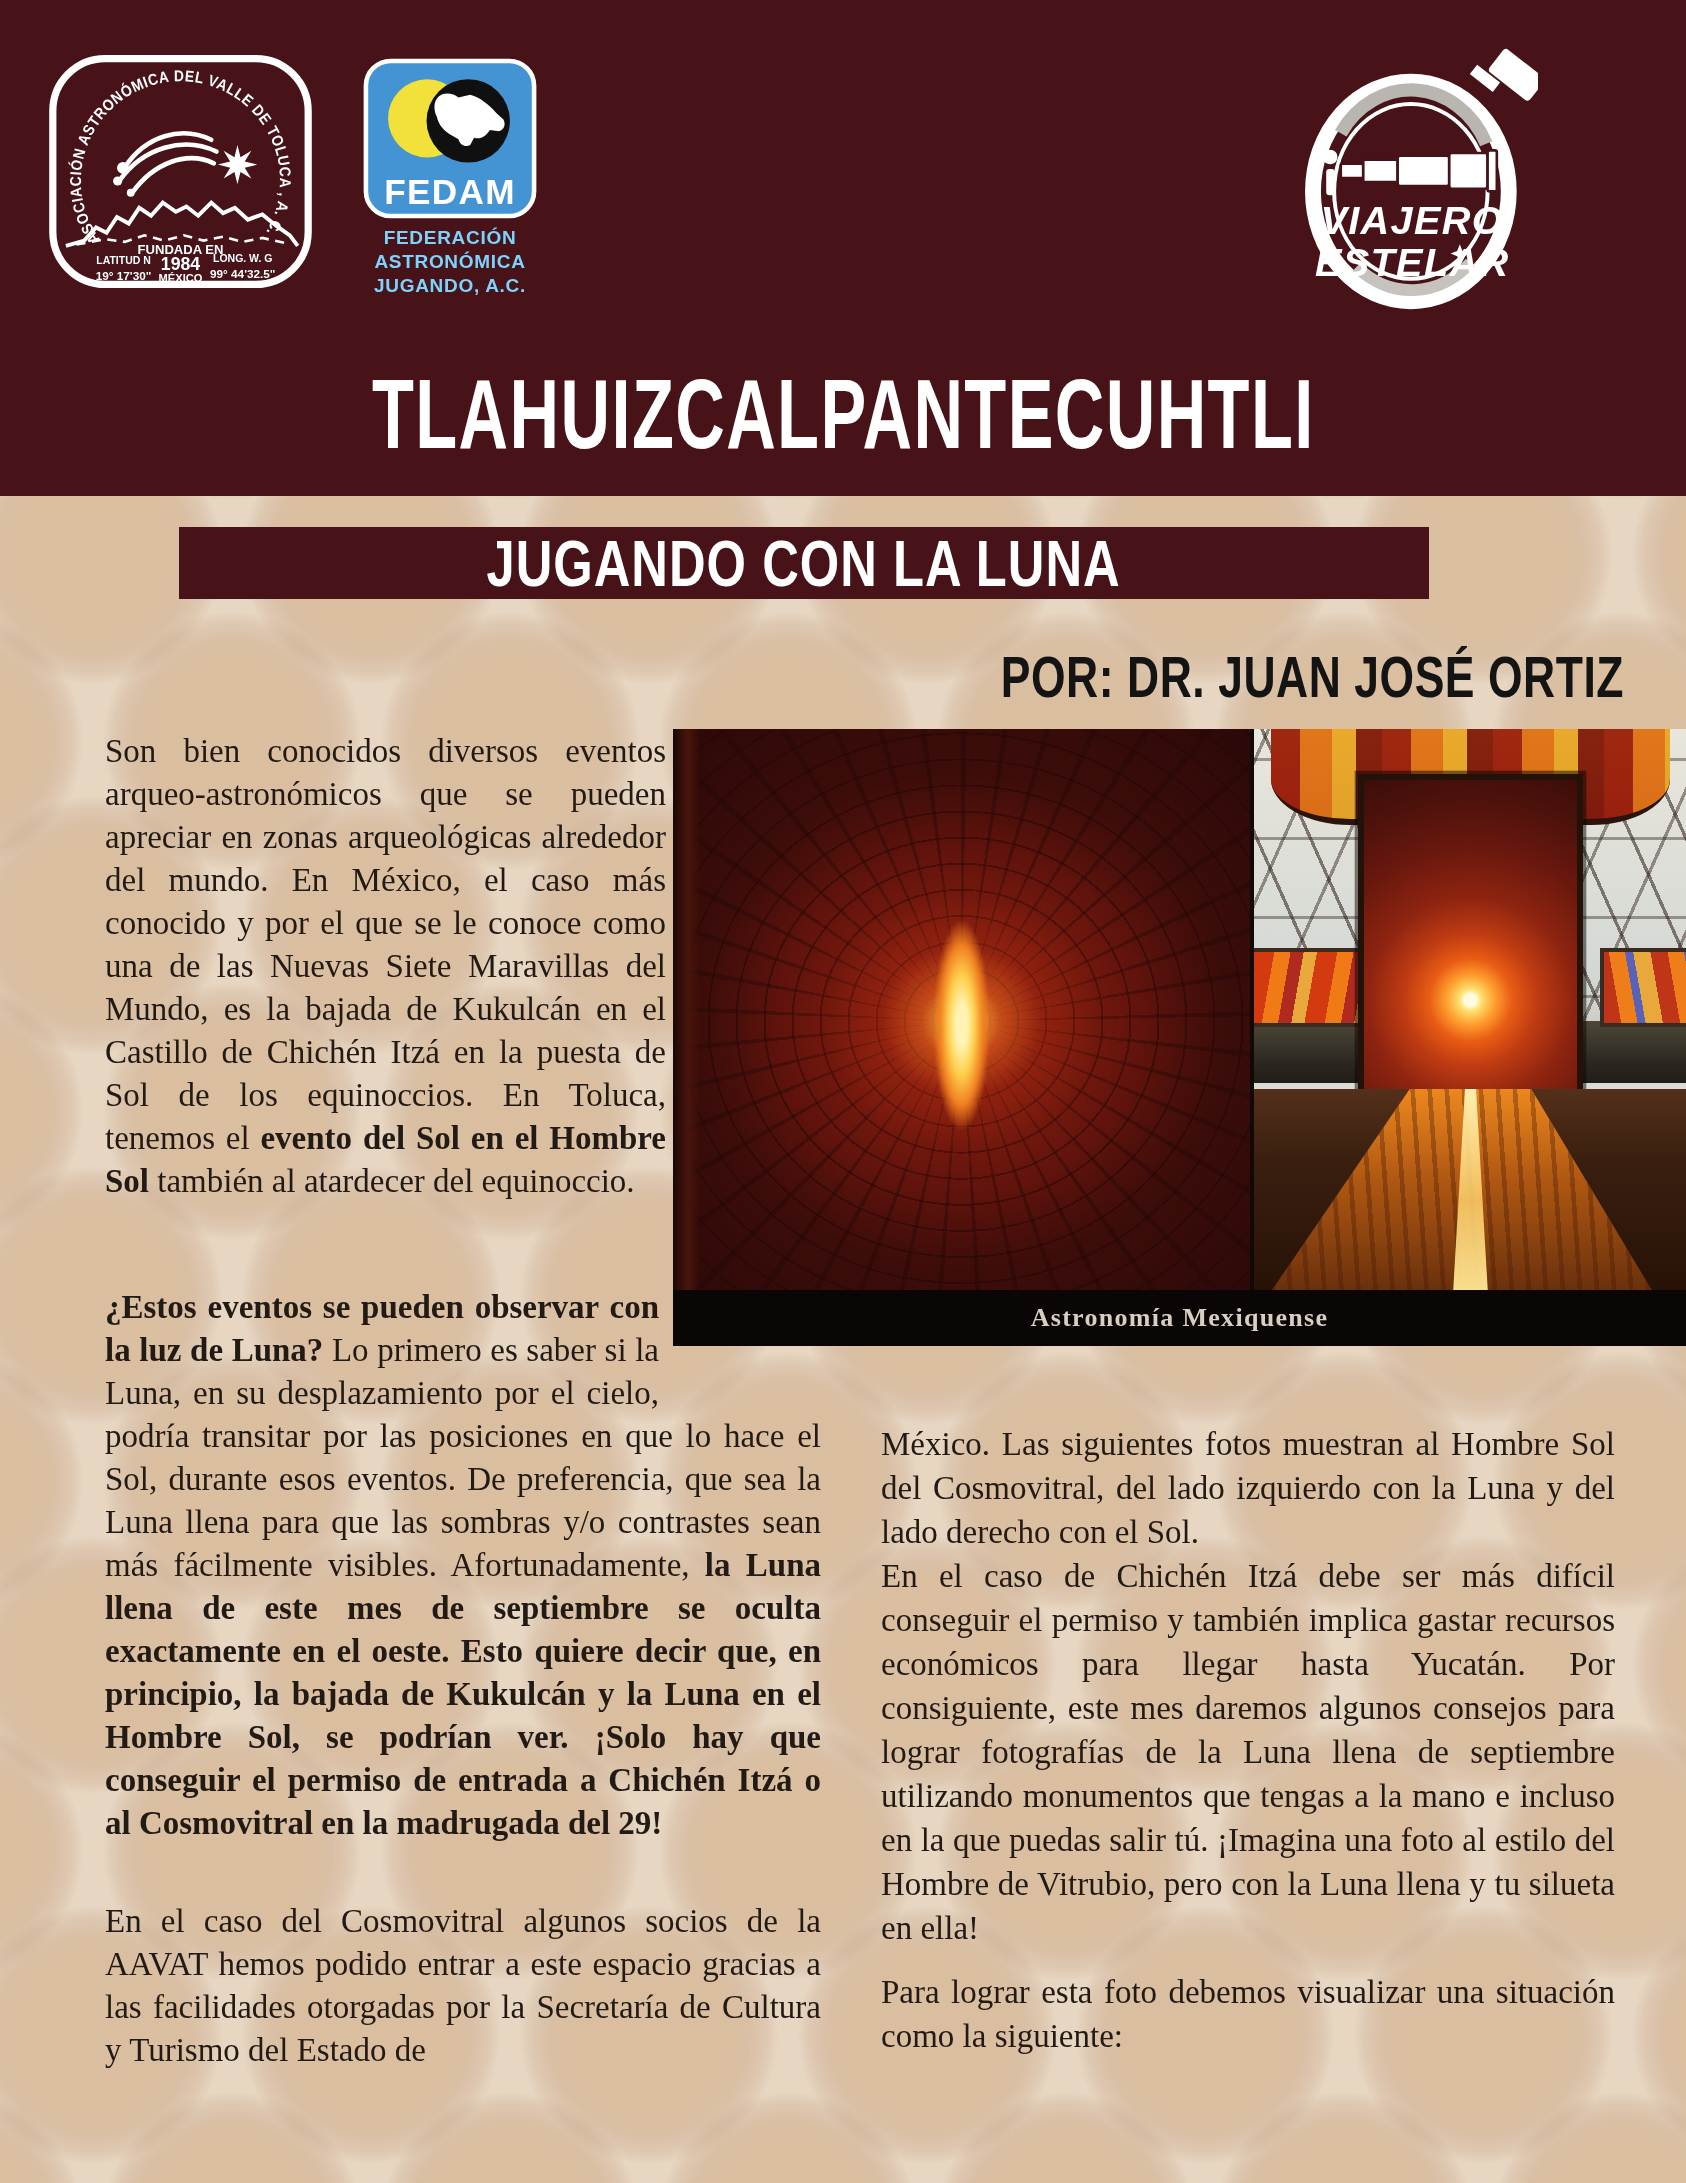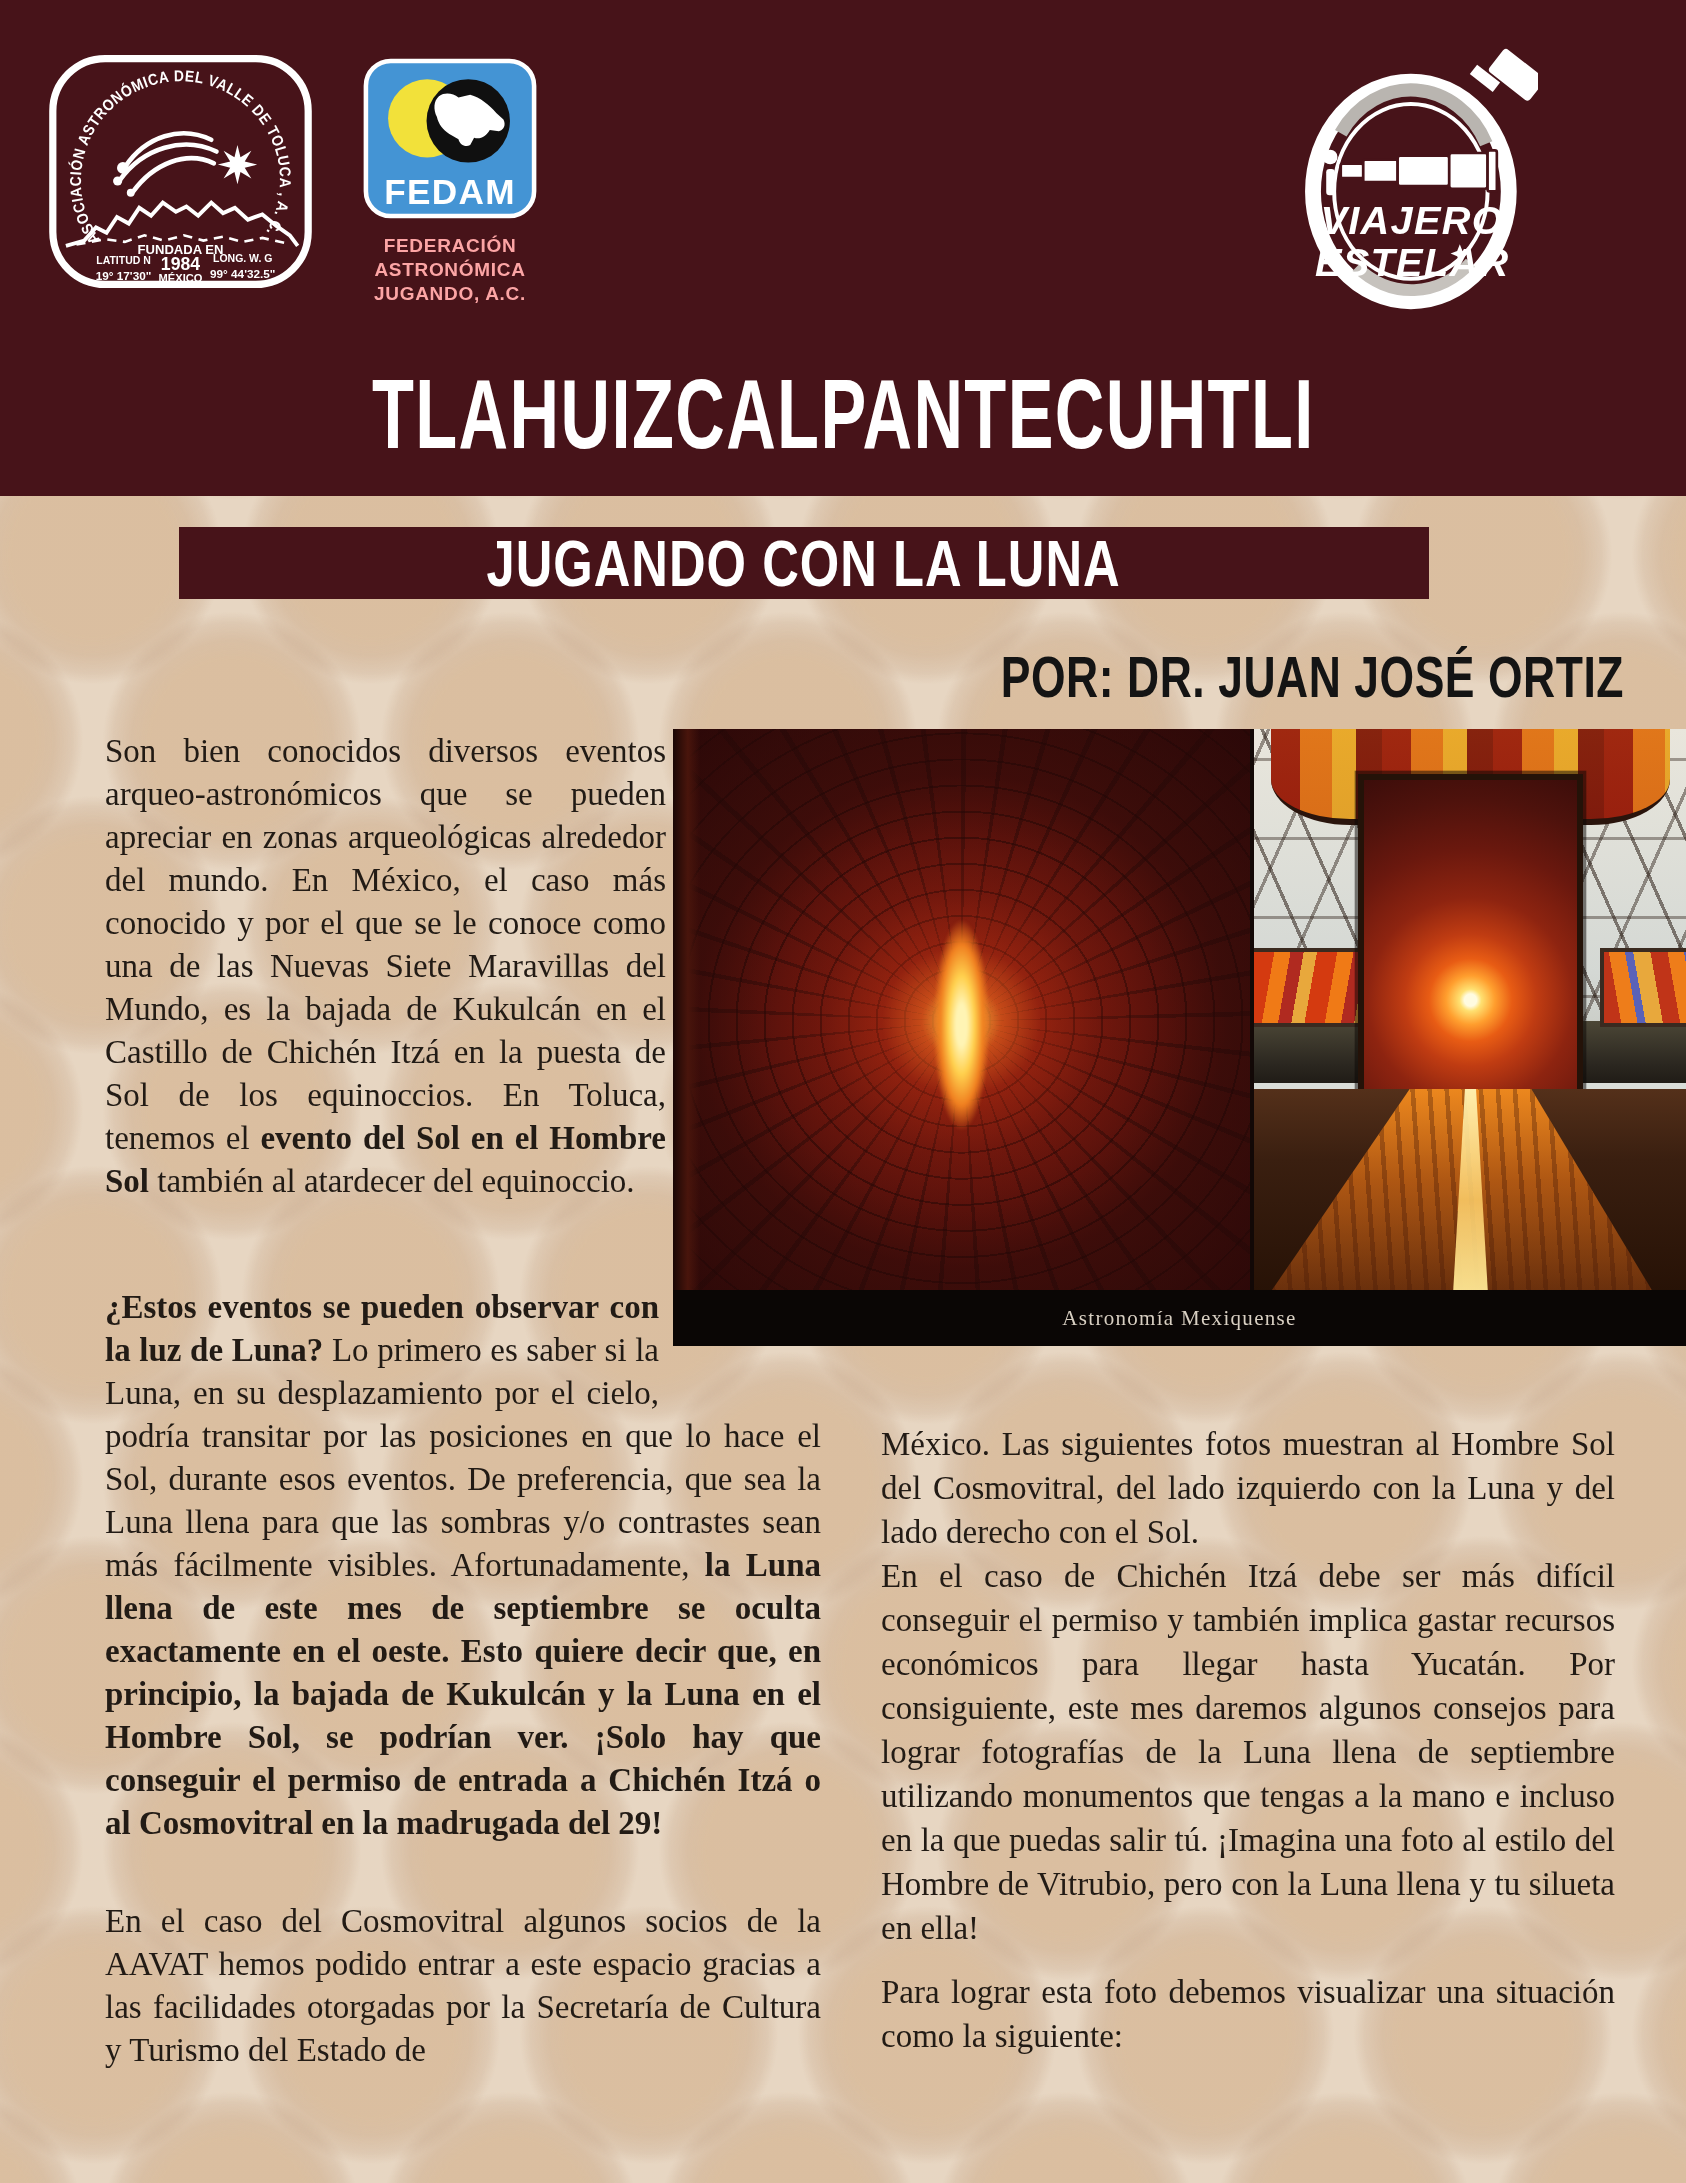--- a/index.html
+++ b/index.html
@@ -23,22 +23,22 @@
     background-image:
       radial-gradient(circle closest-side,rgba(201,158,112,.42) 0 58%,rgba(185,138,94,.30) 72%,rgba(168,120,80,.14) 85%,rgba(168,120,80,0) 93%),
       radial-gradient(circle closest-side,rgba(201,158,112,.42) 0 58%,rgba(185,138,94,.30) 72%,rgba(168,120,80,.14) 85%,rgba(168,120,80,0) 93%);
     background-size:278px 370px,278px 370px;
     background-position:-46px -126px,93px 60px;
   }
   
   .masthead{position:absolute;left:0;top:0;width:1687px;height:496px;background:var(--maroon);}
   .aavat-logo{position:absolute;left:45px;top:52px;width:271px;height:239px;}
   .fedam{position:absolute;left:354px;top:57px;width:192px;text-align:center;}
-  .fedam-lines{margin-top:12px;font-family:"Liberation Sans","DejaVu Sans",sans-serif;
-    font-weight:bold;color:#fca5a5;font-size:19px;line-height:24px;letter-spacing:0.7px;}
+  .fedam-lines{margin-top:4px;font-family:"Liberation Sans","DejaVu Sans",sans-serif;
+    font-weight:bold;color:#7dd3fc;font-size:19px;line-height:24px;letter-spacing:0.7px;}
   .viajero-logo{position:absolute;left:1293px;top:34px;width:245px;height:291px;}
   .page-title{position:absolute;left:0;right:0;top:365px;text-align:center;
     font-family:"Liberation Sans","DejaVu Sans",sans-serif;font-weight:bold;color:#fff;
     font-size:98px;line-height:99px;white-space:nowrap;}
   .page-title>span{display:inline-block;transform:scaleX(.70);transform-origin:50% 50%;letter-spacing:2px;}
   
   .subtitle-bar{position:absolute;left:179px;top:527px;width:1250px;height:72px;
     background:var(--maroon);display:flex;align-items:center;justify-content:center;}
   .subtitle-bar .txt{font-family:"Liberation Sans","DejaVu Sans",sans-serif;font-weight:bold;
     color:#fff;font-size:65px;white-space:nowrap;display:inline-block;
@@ -89,22 +89,22 @@
   .pr-beam{position:absolute;left:0;right:0;top:0;bottom:0;
     clip-path:polygon(36% 0,64% 0,92% 100%,4% 100%);
     background:
       repeating-linear-gradient(86deg,rgba(70,24,6,.35) 0 4.6px,rgba(70,24,6,0) 4.6px 17px),
       linear-gradient(180deg,rgba(244,140,30,.95),rgba(205,102,20,.8) 45%,rgba(160,72,18,.55) 100%);}
   .pr-streak{position:absolute;left:46%;width:8%;top:0;bottom:0;filter:blur(0.7px);
     clip-path:polygon(34% 0,66% 0,100% 100%,0 100%);
     background:linear-gradient(180deg,rgba(255,244,180,.95),rgba(255,208,106,.85) 55%,rgba(255,232,150,.95));}
   .photo-caption-band{position:absolute;left:0;bottom:0;width:100%;height:56px;background:#0a0605;
     display:flex;align-items:center;justify-content:center;}
-  .photo-caption{color:var(--caption-ivory);font-size:21px;letter-spacing:1.3px;
-    font-family:"Liberation Serif","DejaVu Serif",serif;}
+  .photo-caption{color:var(--caption-ivory);font-size:26px;letter-spacing:1.3px;
+    font-family:"Liberation Serif","DejaVu Serif",serif;font-weight:bold;}
   
   .col-text{position:absolute;text-align:justify;font-size:33px;line-height:43px;color:var(--ink);}
   .col-text b{font-weight:bold;}
   .p1L{left:105px;top:730px;width:561px;}
   .p2L{left:105px;top:1286px;width:716px;}
   .p2L .wrap-spacer{float:right;width:162px;height:93px;}
   .p3L{left:105px;top:1900px;width:716px;}
   .right-col{position:absolute;left:881px;top:1422px;width:734px;text-align:justify;
     font-size:33px;line-height:44px;color:var(--ink);}
   .right-col p{margin:0;text-align:justify;}

